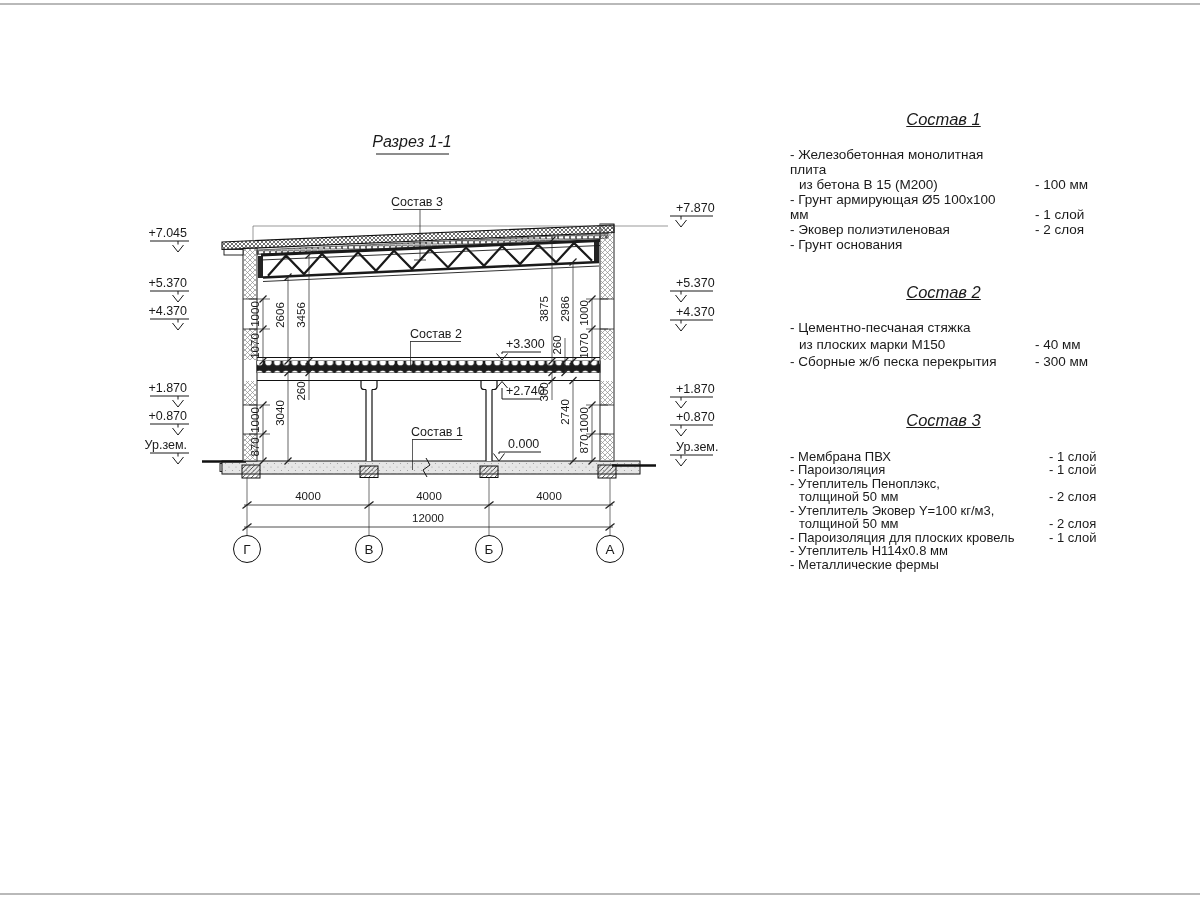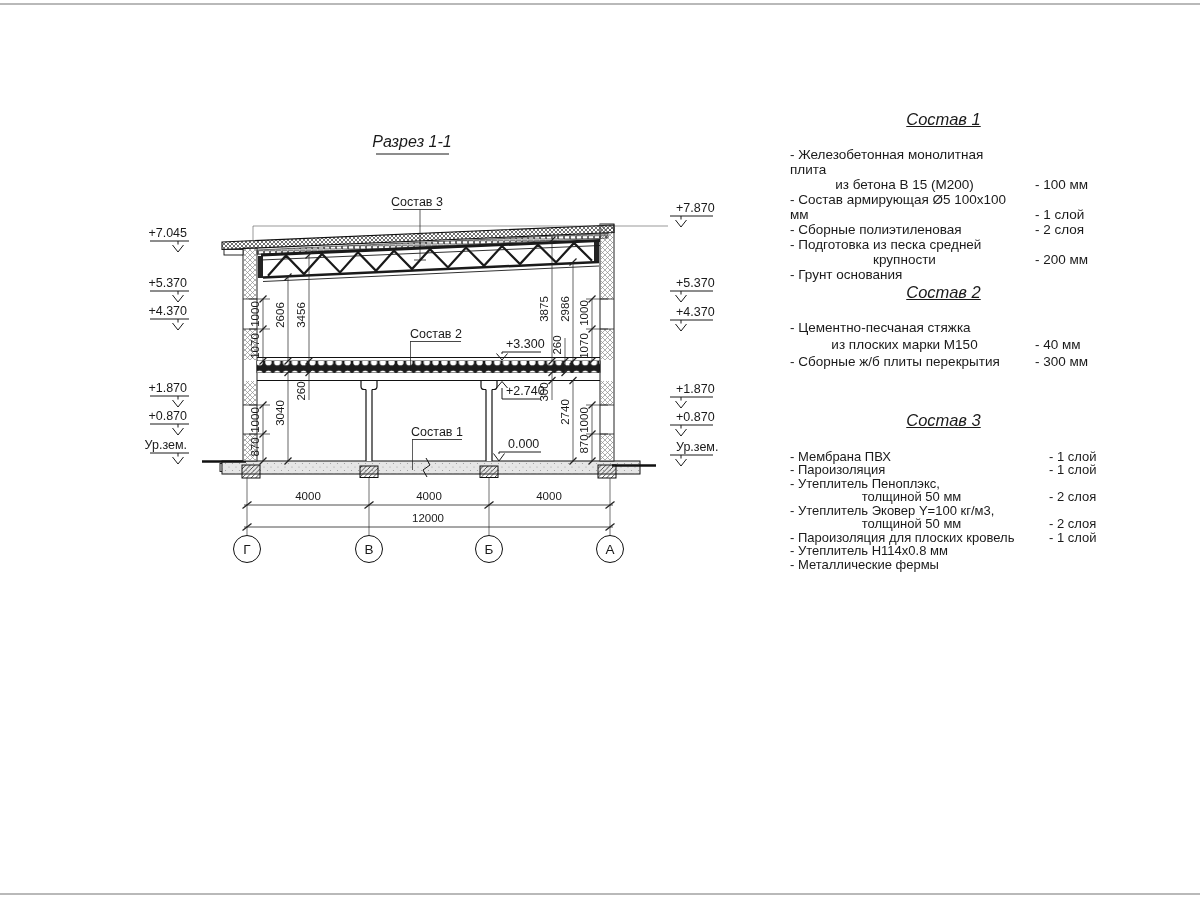--- a/index.html
+++ b/index.html
@@ -13,21 +13,21 @@
   .elevtxt{font-size:12.5px;}
   .callout{font-size:12.5px;}
   .axtxt{font-size:13.5px;}
   .ttl{font-size:16px;font-style:italic;}
   .spec{position:absolute;left:790px;width:307px;}
   .spec h3{margin:0;text-align:center;font-weight:normal;font-style:italic;
            text-decoration:underline;font-size:16.5px;}
   .it{display:flex;align-items:flex-end;}
   .nm{flex:1;}
   .c{display:block;}
-  .c2{padding-left:9px;text-align:center;}
+  .c2{padding-left:9px;}
   .vl{flex:0 0 62px;white-space:nowrap;margin-left:25px;}
   #spec1{top:112px;font-size:13.5px;line-height:15px;}
   #spec1 h3{margin-bottom:20px;}
   #spec2{top:284px;font-size:13.5px;line-height:17px;}
   #spec2 h3{margin-bottom:18px;}
   #spec3{top:414px;font-size:13px;line-height:13.5px;}
   #spec3 h3{margin-bottom:22px;}
   #spec3 .vl{flex:0 0 48px;}
 </style>
 </head>
@@ -382,57 +382,50 @@
     <h3>Состав 1</h3>
     <div class="it">
       <span class="nm">
           <span class="c">- Железобетонная  монолитная плита</span>
           <span class="c c2">из бетона В 15 (М200)</span>
         </span>
       <span class="vl">- 100 мм</span>
     </div>
     <div class="it">
       <span class="nm">
-          <span class="c">- Состав армирующая Ø5 100х100 мм</span>
+          <span class="c">- Грунт армирующая Ø5 100х100 мм</span>
         </span>
       <span class="vl">- 1 слой</span>
     </div>
     <div class="it">
       <span class="nm">
-          <span class="c">- Сборные полиэтиленовая</span>
+          <span class="c">- Эковер полиэтиленовая</span>
         </span>
       <span class="vl">- 2 слоя</span>
-    </div>
-    <div class="it">
-      <span class="nm">
-          <span class="c">- Подготовка из песка средней</span>
-          <span class="c c2">крупности</span>
-        </span>
-      <span class="vl">- 200 мм</span>
     </div>
     <div class="it">
       <span class="nm">
           <span class="c">- Грунт основания</span>
         </span>
       <span class="vl"></span>
     </div>
   </div>
 
   <div class="spec" id="spec2">
     <h3>Состав 2</h3>
     <div class="it">
       <span class="nm">
           <span class="c">- Цементно-песчаная стяжка</span>
           <span class="c c2">из плоских марки М150</span>
         </span>
       <span class="vl">- 40 мм</span>
     </div>
     <div class="it">
       <span class="nm">
-          <span class="c">- Сборные ж/б плиты перекрытия</span>
+          <span class="c">- Сборные ж/б песка перекрытия</span>
         </span>
       <span class="vl">- 300 мм</span>
     </div>
   </div>
 
   <div class="spec" id="spec3">
     <h3>Состав 3</h3>
     <div class="it">
       <span class="nm">
           <span class="c">- Мембрана ПВХ</span>

